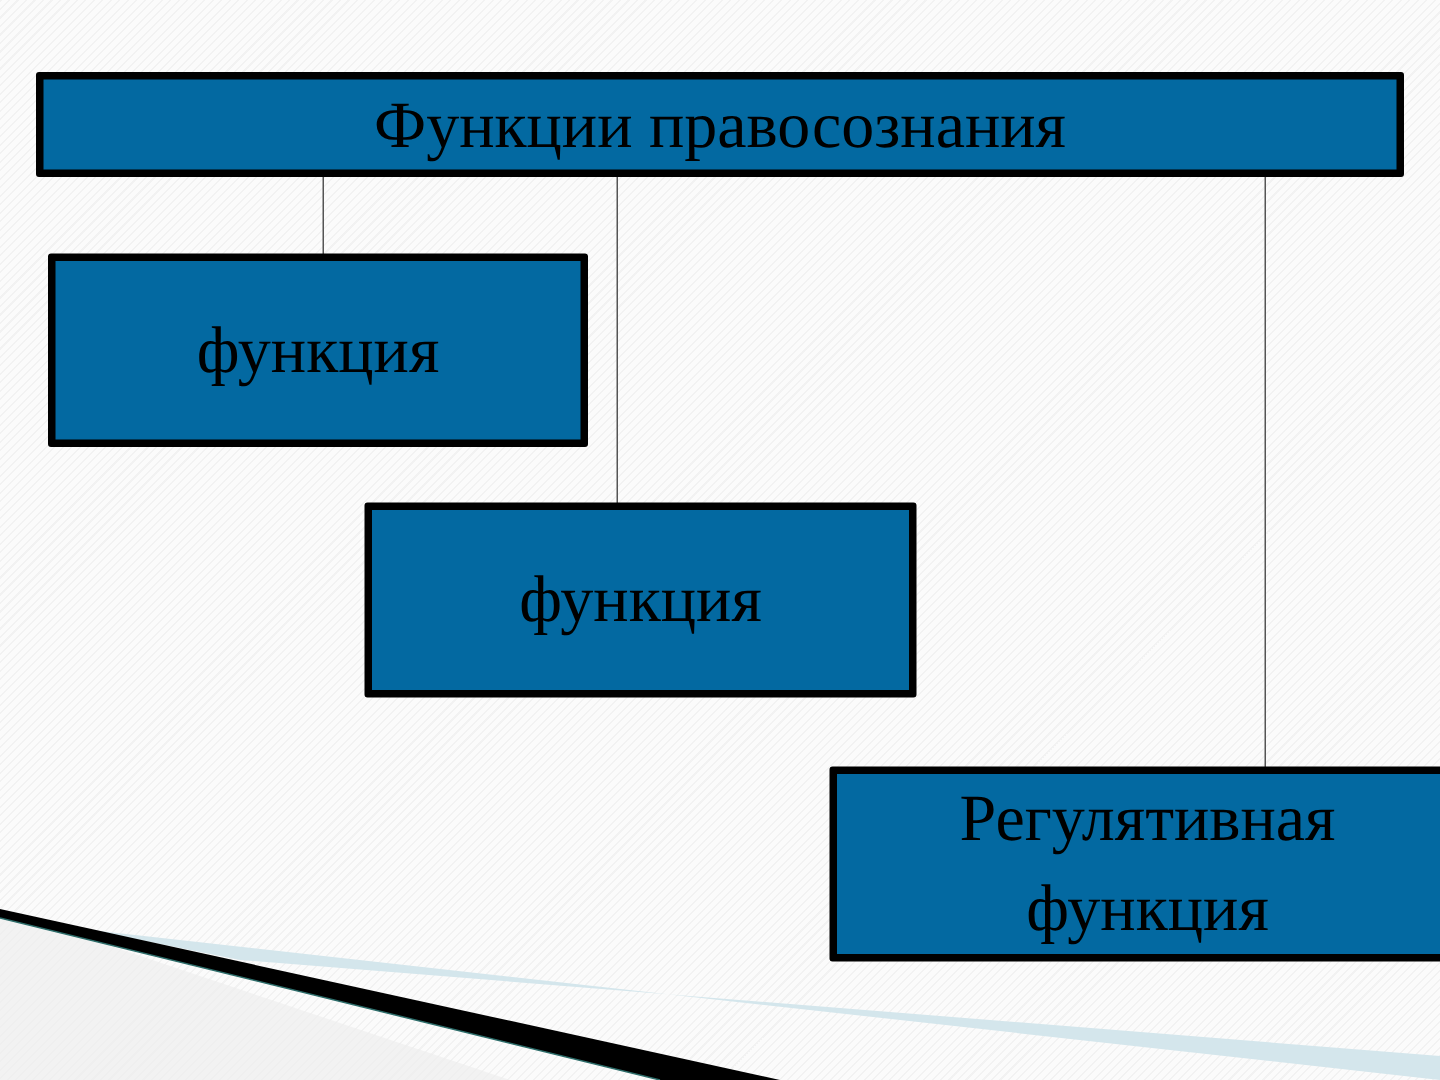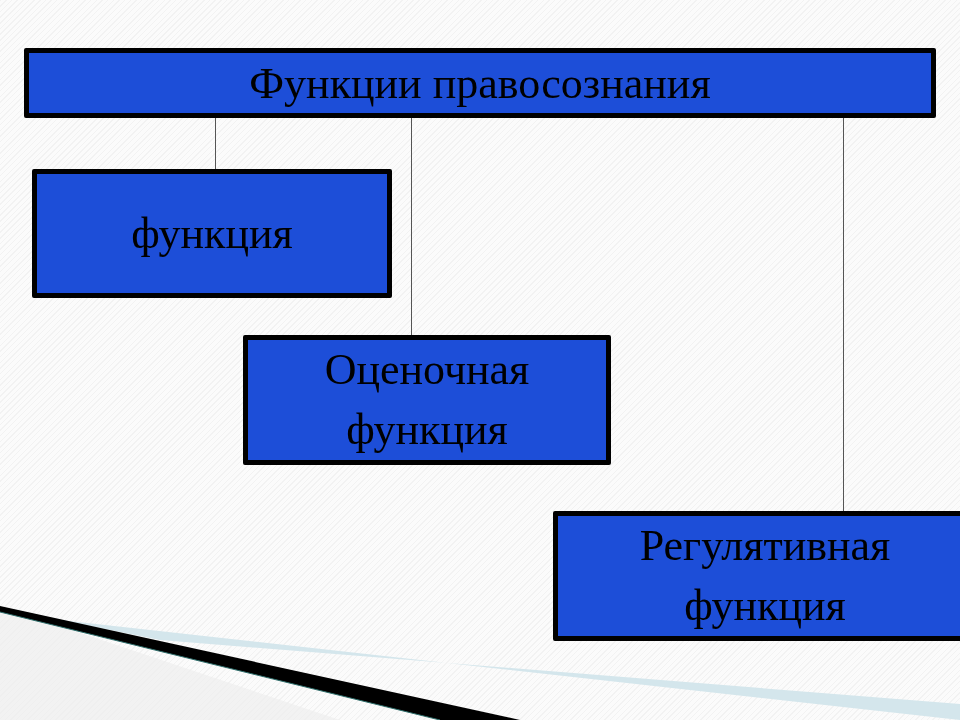--- a/index.html
+++ b/index.html
@@ -22,21 +22,21 @@
       );
     }
     .slide {
       position: absolute;
       left: 0; top: 0;
       width: 960px; height: 720px;
     }
     .box {
       position: absolute;
       box-sizing: border-box;
-      background: #1d4ed8;
+      background: #0369a1;
       border: 5px solid #000000;
       border-radius: 2px;
       display: flex;
       flex-direction: column;
       align-items: center;
       justify-content: center;
       text-align: center;
       color: #000000;
       line-height: 1.2;
     }
@@ -90,21 +90,20 @@
 
   <div class="box root-box">
     <span>Функции правосознания</span>
   </div>
 
   <div class="box child-box child-1">
     <span>функция</span>
   </div>
 
   <div class="box child-box child-2">
-    <span>Оценочная</span>
     <span>функция</span>
   </div>
 
   <div class="box child-box child-3">
     <span>Регулятивная</span>
     <span>функция</span>
   </div>
 
 </div>
 

